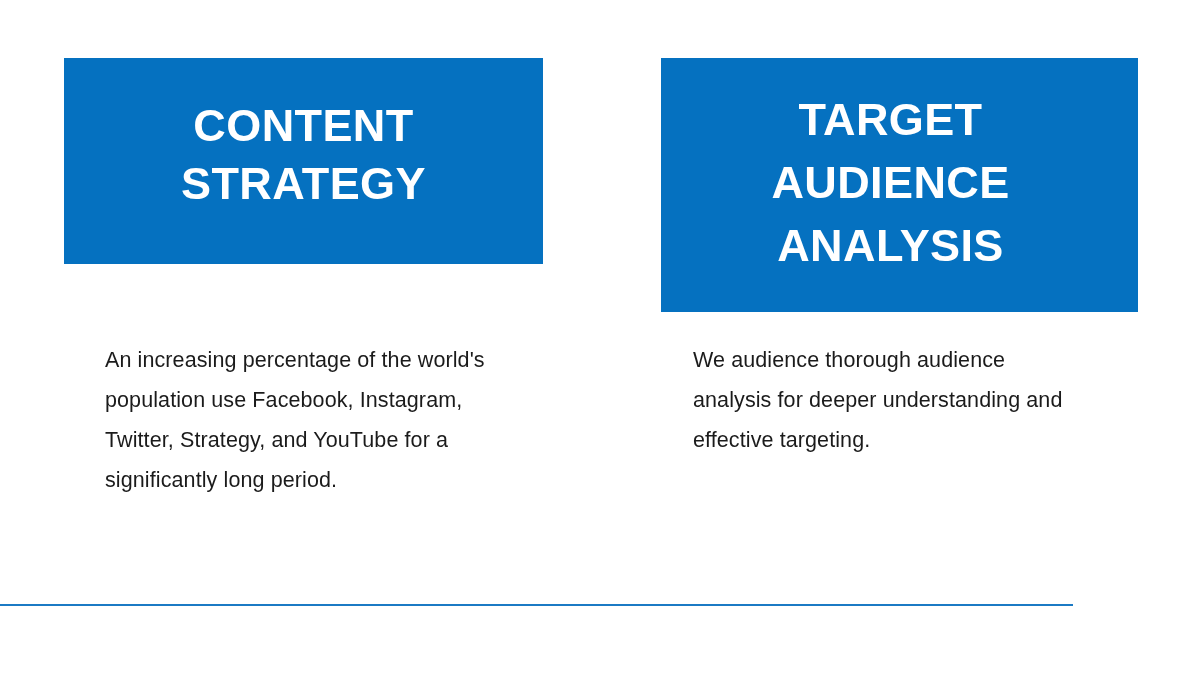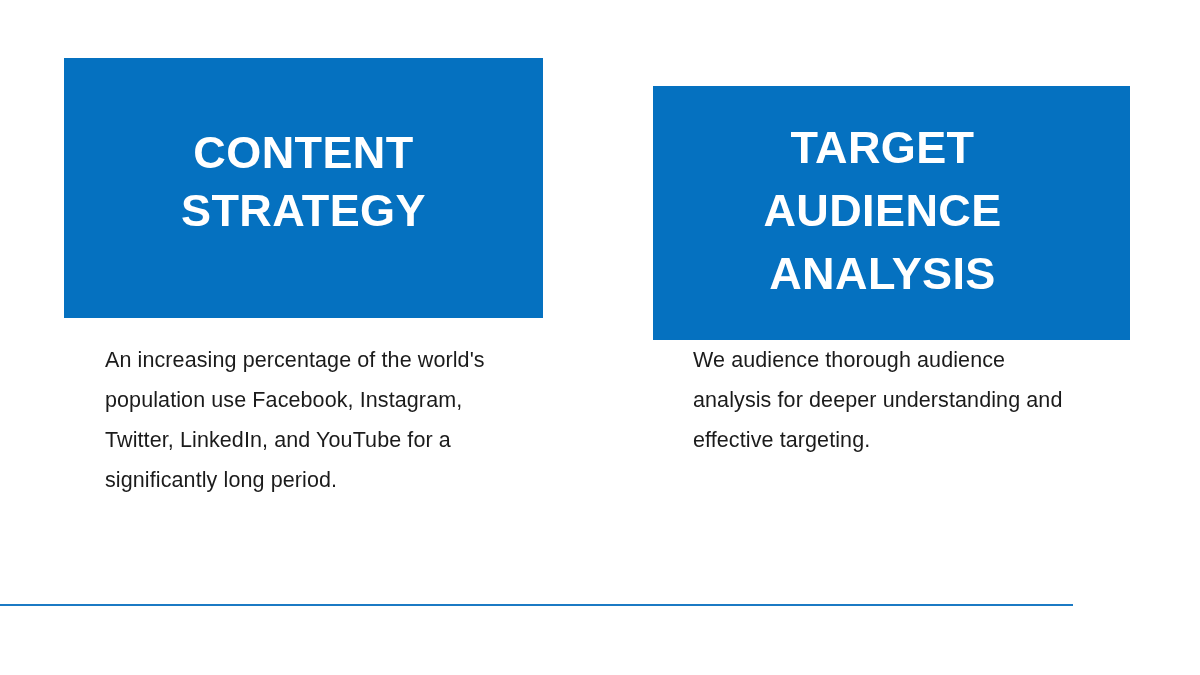--- a/index.html
+++ b/index.html
@@ -36,28 +36,27 @@
     background: #0571c0;
     display: flex;
     align-items: center;
     justify-content: center;
     box-sizing: border-box;
   }
   #heading-panel-left {
     left: 64px;
     top: 58px;
     width: 479px;
-    height: 260px;
+    height: 206px;
   }
   #heading-panel-right {
-    left: 53px;   
+    left: 61px;   
     top: 58px;
     width: 477px;
     height: 254px;
-    margin-top: 28px;
   }
 
   .panel-title {
     margin: 0;
     color: #ffffff;
     font-family: "Liberation Sans", sans-serif;
     font-weight: bold;
     text-transform: uppercase;
     text-align: center;
     letter-spacing: 0.4px;
@@ -114,21 +113,21 @@
 
 <div id="slide" style="background: rgb(255, 255, 255);">
 
   <div class="column" id="column-left">
 
     <div class="heading-panel" id="heading-panel-left" style="background: rgb(5, 113, 192);">
       <h2 class="panel-title" id="panel-title-left" style="color: rgb(255, 255, 255);">Content
 Strategy</h2>
     </div>
 
-    <p class="body-text" id="body-text-left" style="color: rgb(27, 27, 27);">An increasing percentage of the world's population use Facebook, Instagram, Twitter, LinkedIn, and YouTube for a significantly long period.</p>
+    <p class="body-text" id="body-text-left" style="color: rgb(27, 27, 27);">An increasing percentage of the world's population use Facebook, Instagram, Twitter, Strategy, and YouTube for a significantly long period.</p>
 
   </div>
 
   <div class="column" id="column-right">
 
     <div class="heading-panel" id="heading-panel-right" style="background: rgb(5, 113, 192);">
       <h2 class="panel-title" id="panel-title-right" style="color: rgb(255, 255, 255);">Target
 Audience
 Analysis</h2>
     </div>

